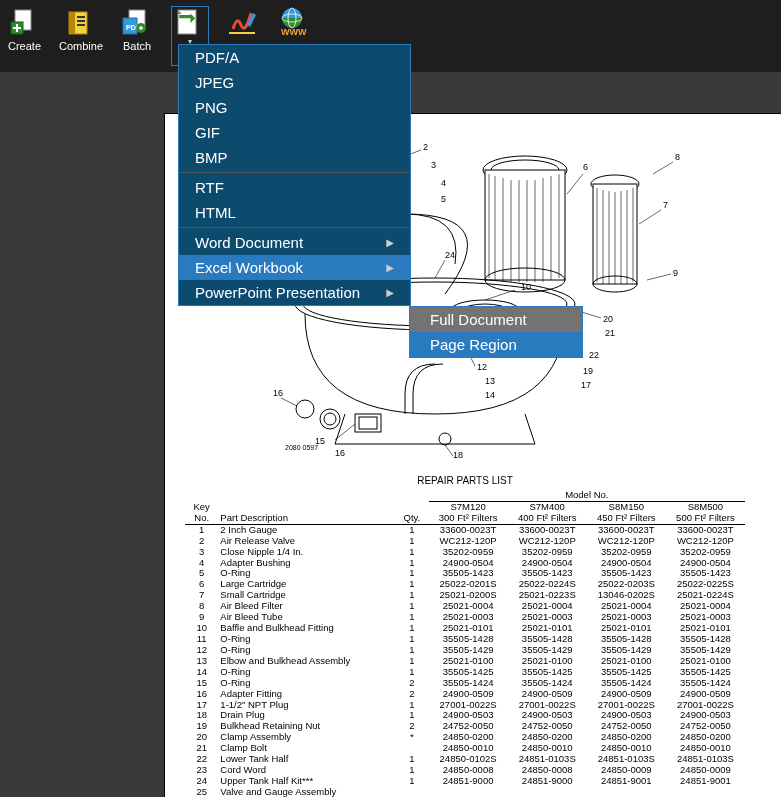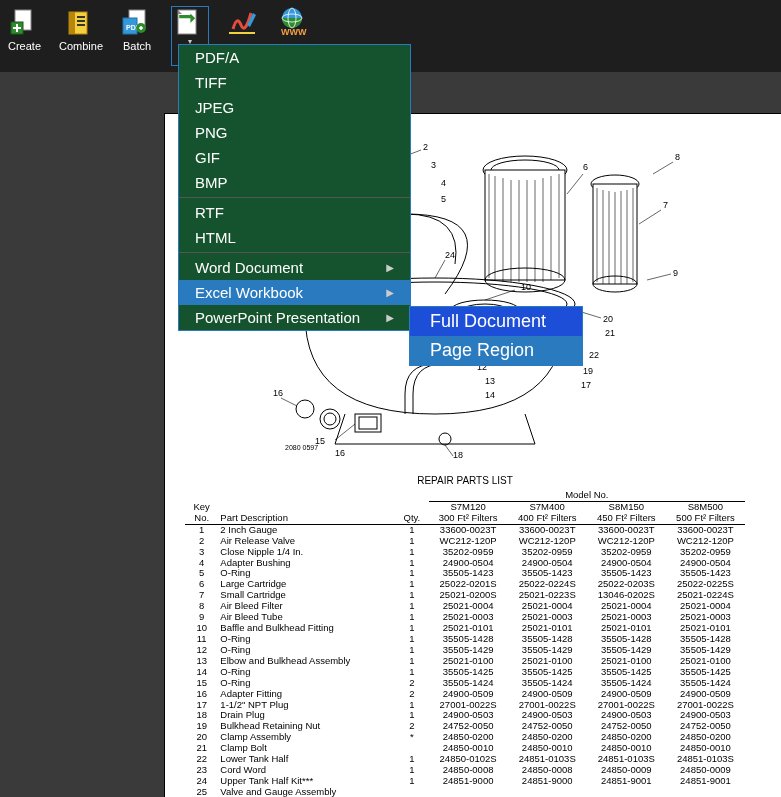--- a/index.html
+++ b/index.html
@@ -1,23 +1,23 @@
 <!DOCTYPE html>
 <html><head>
 <meta charset="utf-8">
 <style>
   html,body{margin:0;padding:0;background:#3a3a3a;font-family:"Segoe UI",Arial,sans-serif;width:781px;height:797px;overflow:hidden}
   .toolbar{background:#1e1e1e;padding:6px 8px;display:flex;gap:18px;height:60px}
   .tool{display:flex;flex-direction:column;align-items:center;color:#fff;font-size:11px;cursor:pointer;gap:2px}
   .tool .icon{width:32px;height:32px;display:flex;align-items:center;justify-content:flex-start}
-  .menu{position:absolute;left:178px;top:44px;width:231px;background:#14532d;border:1px solid #2a7abf;color:#fff;font-size:15px;z-index:10}
+  .menu{position:absolute;left:178px;top:44px;width:231px;background:#0c4a6e;border:1px solid #2a7abf;color:#fff;font-size:15px;z-index:10}
   .menu-item{padding:4px 16px;cursor:pointer;display:flex;justify-content:space-between;align-items:center}
   .menu-item.active{background:#2a7abf}
   .menu-sep{border-top:1px solid #555;margin:2px 0}
-  .submenu{position:absolute;left:409px;top:306px;width:172px;background:#1d4ed8;border:1px solid #2a7abf;color:#fff;font-size:18px;z-index:11}
+  .submenu{position:absolute;left:409px;top:306px;width:172px;background:#737373;border:1px solid #2a7abf;color:#fff;font-size:15px;z-index:11}
   .submenu .menu-item{padding:4px 20px}
   .arrow{font-size:10px;color:#ccc}
   .page{position:absolute;left:164px;top:113px;width:617px;height:684px;background:#fff;border:1px solid #000;overflow:hidden}
   .diagram{position:absolute;left:20px;top:0;width:540px;height:345px}
   .parts{position:absolute;left:20px;top:345px;width:560px;font-family:Arial,Helvetica,sans-serif;color:#000}
   .parts-title{text-align:center;font-weight:normal;font-size:10px;margin:16px 0 4px}
   .parts table{width:100%;border-collapse:collapse;font-size:9.5px;line-height:1.15}
   .parts th{font-weight:normal;text-align:center;font-size:9.5px;padding:0 2px}
   .parts td{padding:0 2px;white-space:nowrap}
   .key{text-align:center;width:30px}
@@ -92,21 +92,20 @@
           <ellipse cx="15" cy="11" rx="10" ry="4" fill="none" stroke="#fff" stroke-width="0.8"></ellipse>
           <ellipse cx="15" cy="11" rx="4" ry="10" fill="none" stroke="#fff" stroke-width="0.8"></ellipse>
           <text x="4" y="28" font-size="9" fill="#f4a03f" font-weight="bold">WWW</text>
         </svg>
     </div>
   </div>
 </div>
 
 <div class="menu" id="export-menu">
     <div class="menu-item">PDF/A</div>
-    <div class="menu-item">TIFF</div>
     <div class="menu-item">JPEG</div>
     <div class="menu-item">PNG</div>
     <div class="menu-item">GIF</div>
     <div class="menu-item">BMP</div>
     <div class="menu-sep"></div>
     <div class="menu-item">RTF</div>
     <div class="menu-item">HTML</div>
     <div class="menu-sep"></div>
     <div class="menu-item">Word Document<span class="arrow">▶</span></div>
     <div class="menu-item active">Excel Workbook<span class="arrow">▶</span></div>

